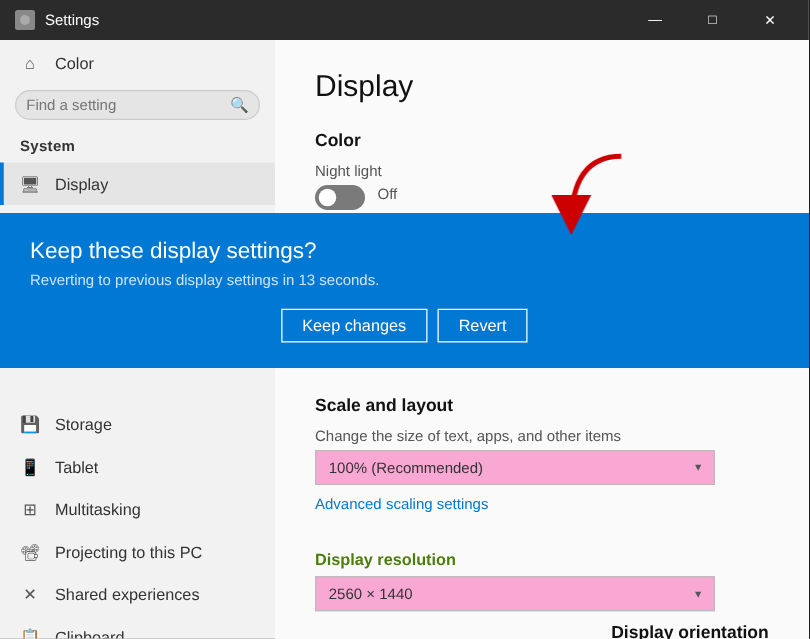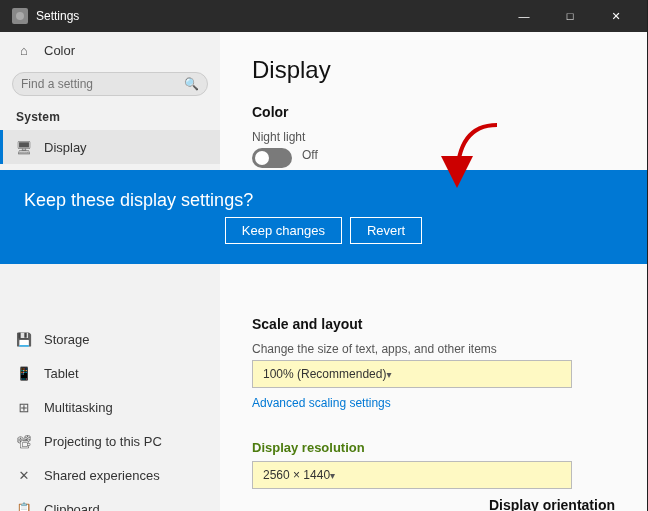--- a/index.html
+++ b/index.html
@@ -195,27 +195,28 @@
       cursor: pointer;
       margin-bottom: 16px;
     }
 
     .scale-section {
       margin-top: 8px;
     }
     .dropdown {
       width: 100%;
       max-width: 320px;
-      background: #fef9c3;
+      background: #f9a8d4;
       border: 1px solid #bbb;
       padding: 6px 10px;
       font-size: 12px;
       color: #333;
       display: flex;
       align-items: center;
+      justify-content: space-between;
       cursor: pointer;
       margin-bottom: 8px;
     }
     .dropdown-arrow {
       font-size: 10px;
       color: #555;
     }
     .adv-link {
       font-size: 12px;
       color: #0078d4;
@@ -372,19 +373,20 @@
           <defs>
             <marker id="arrowhead" markerWidth="8" markerHeight="8" refX="6" refY="4" orient="auto">
               <polygon points="0 0, 8 4, 0 8" fill="#cc0000"></polygon>
             </marker>
           </defs>
           <path d="M70 5 Q30 5 30 60" stroke="#cc0000" stroke-width="4" fill="none" marker-end="url(#arrowhead)"></path>
         </svg>
       </div>
 
       <div class="dialog-title">Keep these display settings?</div>
+      <div class="dialog-subtitle">Reverting to previous display settings in 13 seconds.</div>
       <div class="dialog-buttons">
         <button class="dialog-btn">Keep changes</button>
         <button class="dialog-btn">Revert</button>
       </div>
     </div>
   </div>
 </div>
 
 </body></html>

